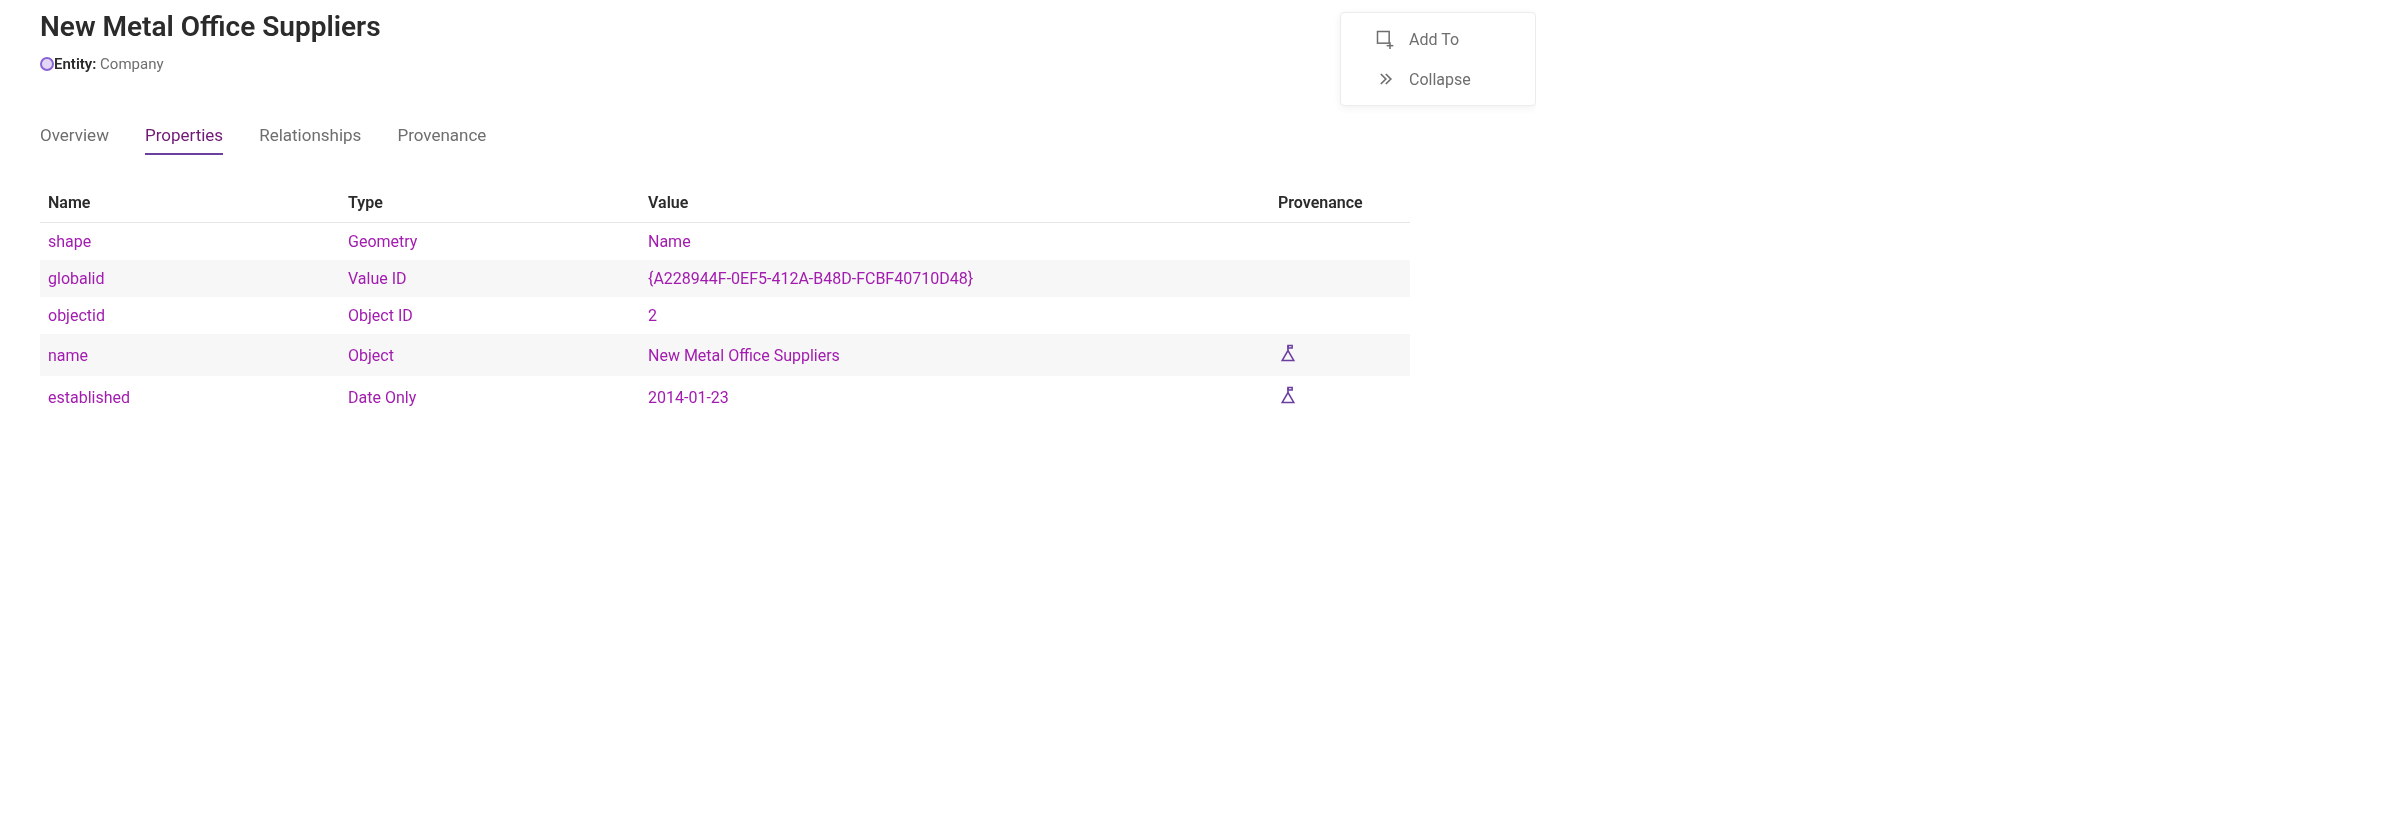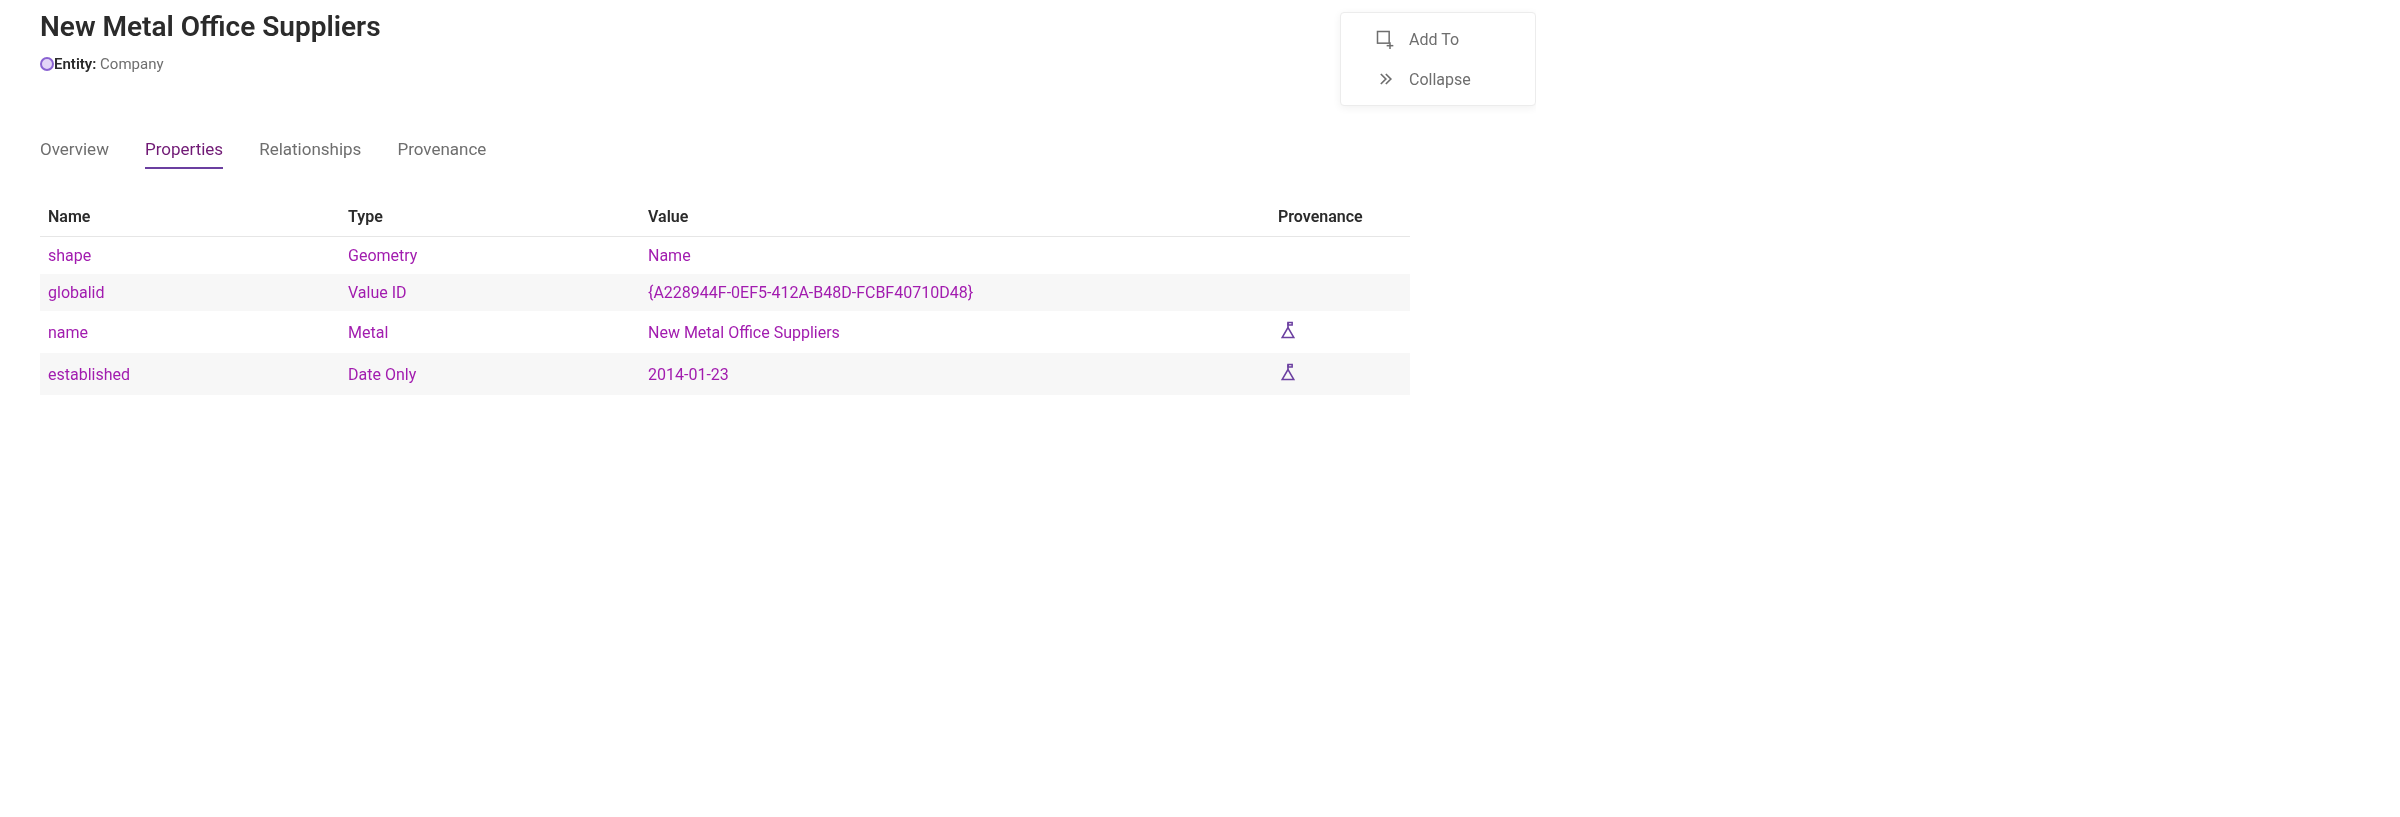--- a/index.html
+++ b/index.html
@@ -55,21 +55,21 @@
     padding: 10px 18px;
     color: #6e6e6e;
     font-size: 16px;
     cursor: pointer;
   }
   .action-item .icon { width: 20px; height: 20px; display:flex; align-items:center; justify-content:center; color:#6e6e6e; }
 
   .tabs {
     display: flex;
     gap: 36px;
-    margin-top: 66px;
+    margin-top: 52px;
     margin-bottom: 28px;
     font-size: 17px;
   }
   .tab { color: #6e6e6e; padding-bottom: 8px; cursor: pointer; }
   .tab.active { color: #701a75; border-bottom: 2px solid #6b3fa0; }
 
   .table {
     width: 1370px;
     border-collapse: collapse;
     font-size: 16px;
@@ -152,22 +152,28 @@
         <td class="col-value">Name</td>
         <td class="col-prov"></td>
       </tr>
       <tr>
         <td class="col-name">globalid</td>
         <td class="col-type">Value ID</td>
         <td class="col-value">{A228944F-0EF5-412A-B48D-FCBF40710D48}</td>
         <td class="col-prov"></td>
       </tr>
       <tr>
+        <td class="col-name">objectid</td>
+        <td class="col-type">Object ID</td>
+        <td class="col-value">2</td>
+        <td class="col-prov"></td>
+      </tr>
+      <tr>
         <td class="col-name">name</td>
-        <td class="col-type">Metal</td>
+        <td class="col-type">Object</td>
         <td class="col-value">New Metal Office Suppliers</td>
         <td class="col-prov"><span class="prov-icon">
             <svg viewBox="0 0 24 24" fill="none" stroke="currentColor" stroke-width="1.8">
               <polygon points="12,9 5,21 19,21"></polygon>
               <line x1="12" y1="9" x2="12" y2="3"></line>
               <path d="M12,3 L17,3 L17,6 L12,6 Z"></path>
             </svg>
           </span></td>
       </tr>
       <tr>

